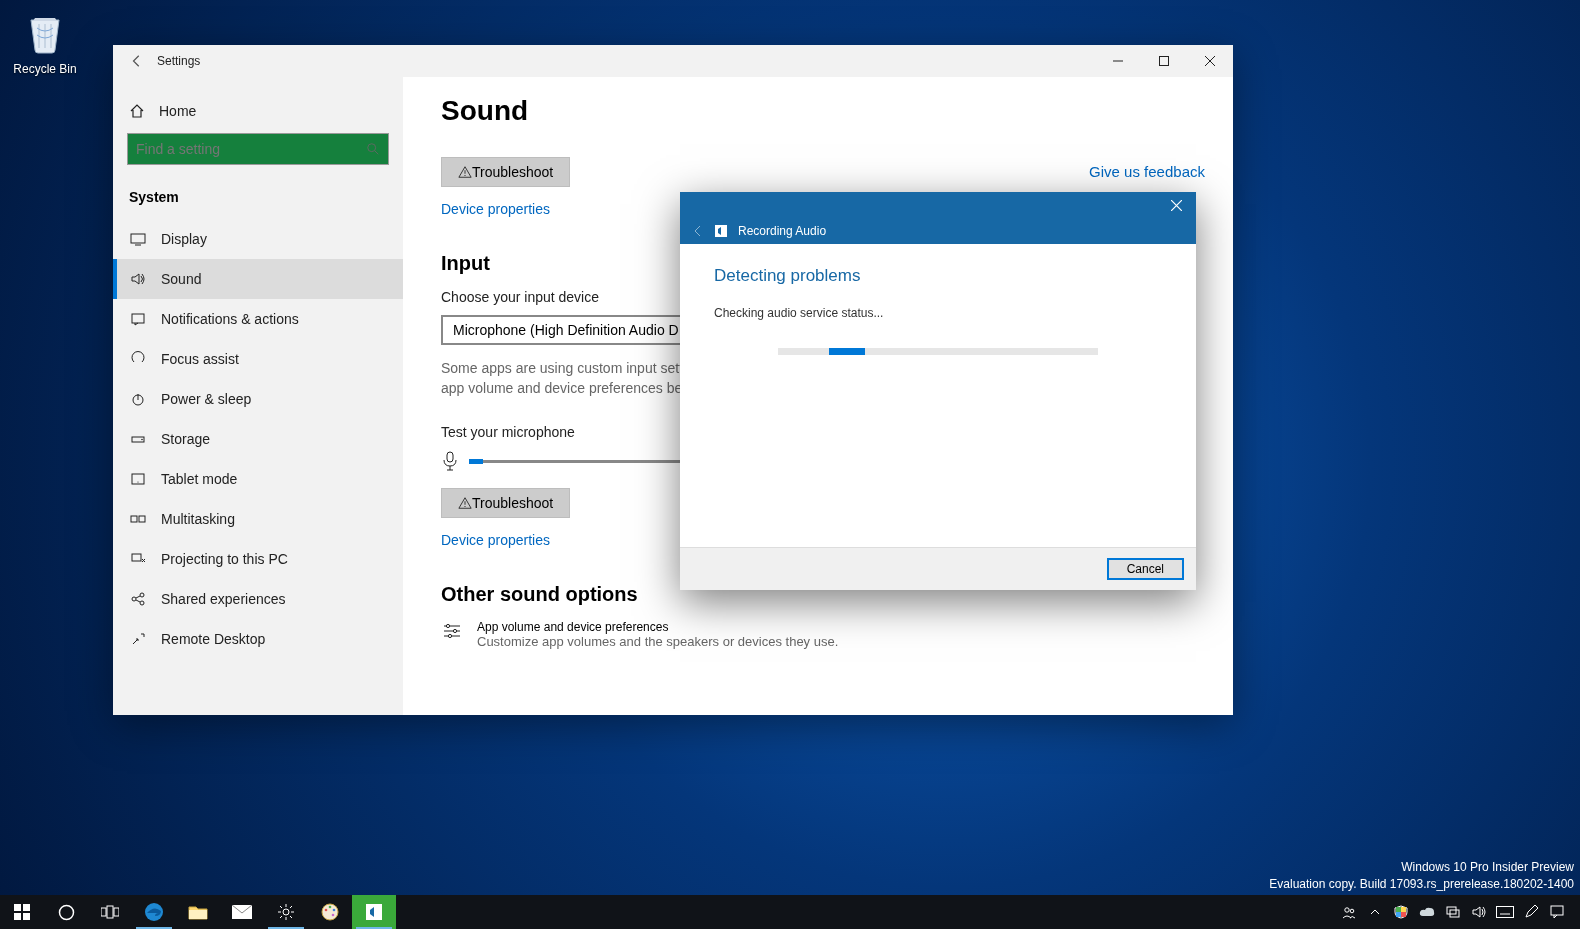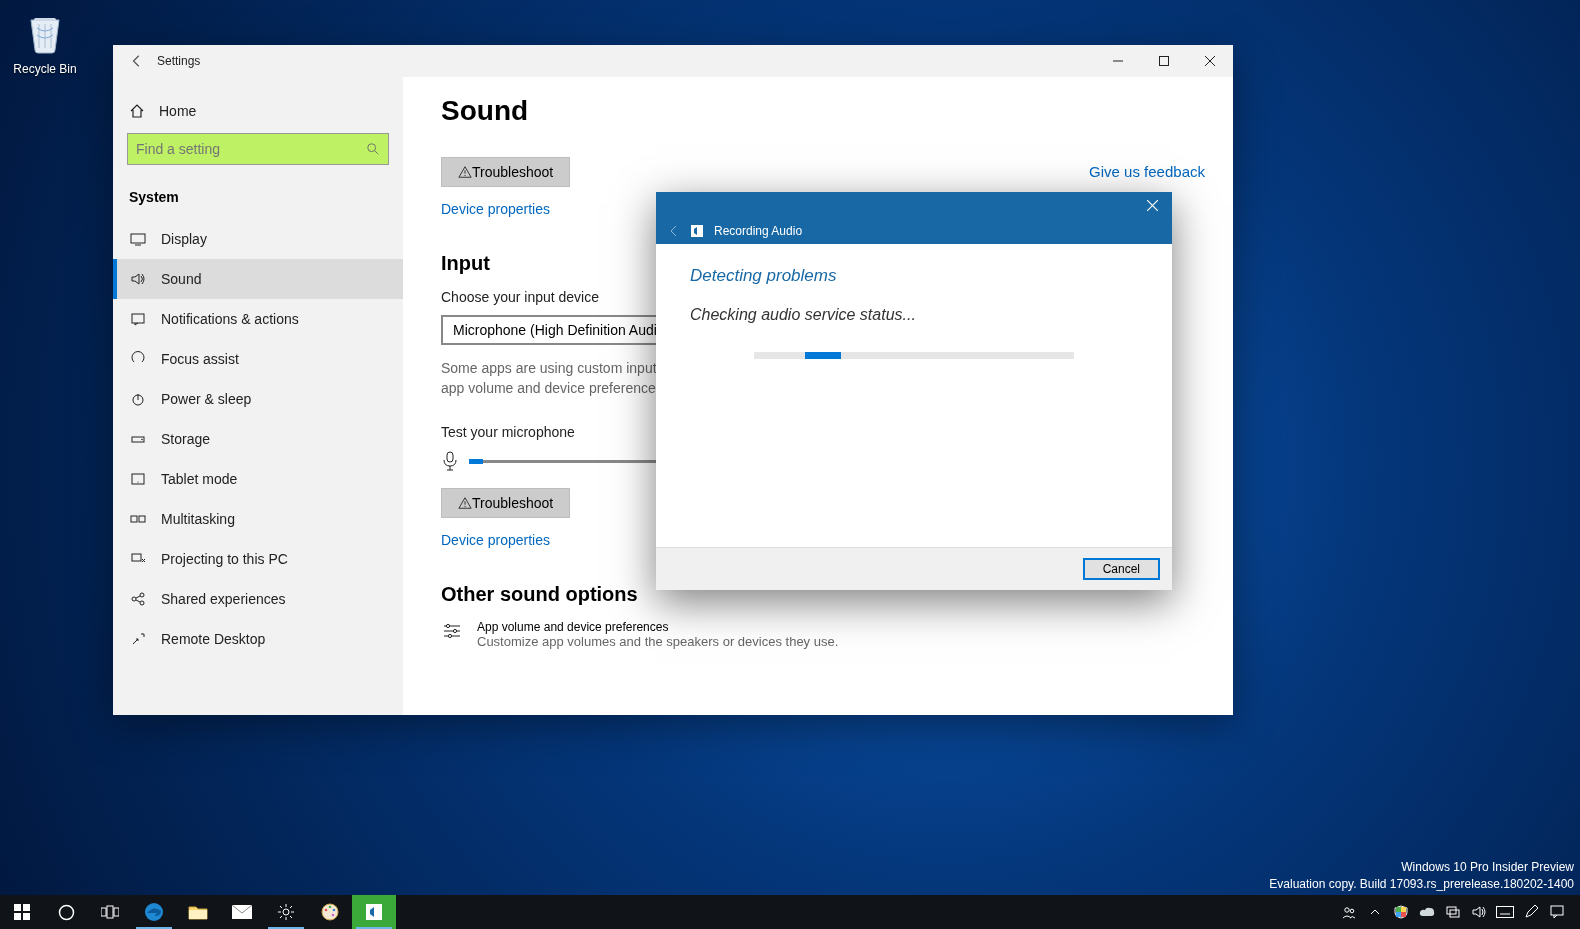--- a/index.html
+++ b/index.html
@@ -26,21 +26,21 @@
 .titlebar .back { width: 48px; height: 32px; display: flex; align-items: center; justify-content: center; color: #555; }
 .titlebar .title { font-size: 12px; color: #222; flex: 0 0 auto; margin-left: -4px; }
 .win-controls { margin-left: auto; display: flex; }
 .win-controls .ctrl { width: 46px; height: 32px; display: flex; align-items: center; justify-content: center; color: #222; font-size: 11px; }
 
 .settings-body { flex: 1; display: flex; overflow: hidden; }
 .sidebar { width: 290px; background: #f2f2f2; padding-top: 16px; overflow-y: auto; }
 .sidebar-home { display: flex; align-items: center; gap: 14px; padding: 10px 16px; font-size: 14px; color: #222; }
 .search-wrap { padding: 4px 14px 14px; }
 .search-box {
-  display: flex; align-items: center; border: 1px solid #999; background: #bef264; height: 32px;
+  display: flex; align-items: center; border: 1px solid #999; background: #15803d; height: 32px;
   padding: 0 8px;
 }
 .search-box input { flex: 1; border: none; outline: none; font-size: 14px; background: transparent; }
 .sidebar-section { font-weight: 600; font-size: 14px; padding: 10px 16px 14px; }
 .sidebar-item {
   display: flex; align-items: center; gap: 14px; padding: 11px 16px;
   font-size: 14px; color: #222; cursor: pointer;
 }
 .sidebar-item.active { background: #dcdcdc; position: relative; }
 .sidebar-item.active::before { content: ""; position: absolute; left: 0; top: 0; bottom: 0; width: 4px; background: #0078d7; }
@@ -67,32 +67,32 @@
 .sub-block { margin-top: 16px; }
 .other-row { display: flex; gap: 14px; align-items: flex-start; margin-top: 14px; }
 .other-row .txt .t1 { font-size: 12px; }
 .other-row .txt .t2 { font-size: 13px; color: #666; }
 
 .right-links { position: absolute; top: 86px; right: 28px; text-align: left; }
 .right-links .feedback { color: #0067c0; font-size: 15px; cursor: pointer; margin-left: 23px; }
 
 
 .troubleshooter {
-  position: absolute; top: 192px; left: 656px; width: 516px; height: 398px;
+  position: absolute; top: 192px; left: 680px; width: 516px; height: 398px;
   background: #fff; box-shadow: 0 12px 40px rgba(0,0,0,0.5);
   display: flex; flex-direction: column; z-index: 10;
 }
 .ts-header { background: #1768a5; height: 52px; color: #fff; }
 .ts-header-top { height: 26px; display: flex; justify-content: flex-end; align-items: center; padding-right: 8px; }
 .ts-close { width: 24px; height: 24px; display: flex; align-items: center; justify-content: center; cursor: pointer; color: #fff; }
 .ts-header-bot { height: 26px; display: flex; align-items: center; gap: 10px; padding: 0 12px; font-size: 12px; }
 .ts-back { color: rgba(255,255,255,0.5); }
-.ts-body { flex: 1; padding: 22px 34px; font-style: italic; }
+.ts-body { flex: 1; padding: 22px 34px; }
 .ts-heading { color: #1768a5; font-size: 17px; margin-bottom: 20px; }
-.ts-status { font-size: 16px; color: #333; margin-bottom: 28px; }
+.ts-status { font-size: 12px; color: #333; margin-bottom: 28px; }
 .ts-progress { height: 7px; background: #e6e6e6; width: 320px; margin: 0 auto; position: relative; }
 .ts-progress .chunk { position: absolute; left: 51px; top: 0; bottom: 0; width: 36px; background: #0078d7; }
 .ts-footer { border-top: 1px solid #ddd; background: #f0f0f0; padding: 10px 12px; display: flex; justify-content: flex-end; }
 .ts-cancel { border: 2px solid #0078d7; background: #e1e1e1; padding: 2px 18px; font-size: 12px; cursor: pointer; }
 
 
 .watermark { position: absolute; right: 6px; bottom: 36px; color: #fff; text-align: right; font-size: 12px; line-height: 1.4; }
 
 
 .taskbar {

